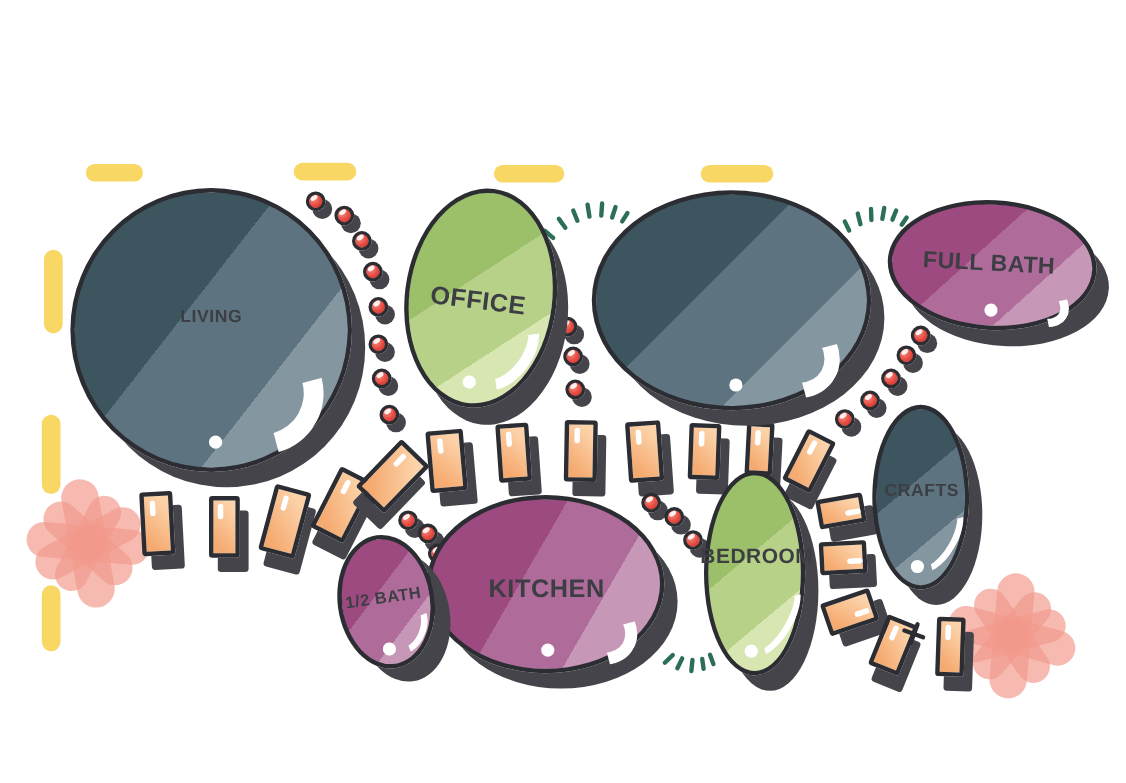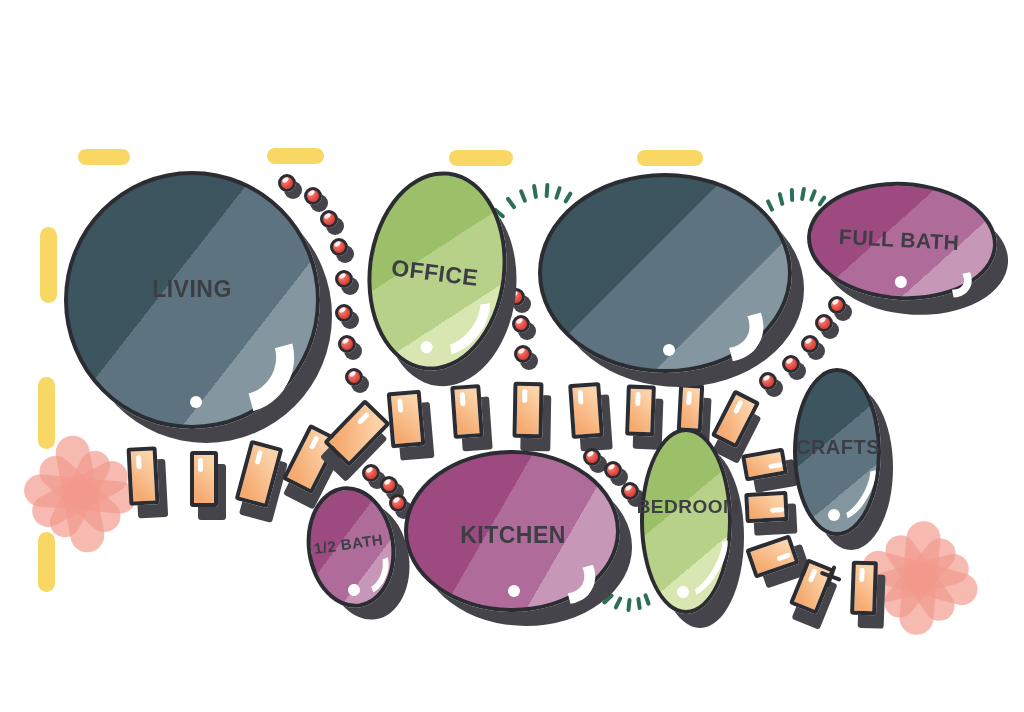--- a/index.html
+++ b/index.html
@@ -186,49 +186,49 @@
     </div>
     <div class="dot" style="left: 380px; top: 476px;">
       <i></i>
     </div>
     <div class="dot" style="left: 389px; top: 494px;">
       <i></i>
     </div>
     <div class="room" style="left: 64px; top: 171px; width: 256px; height: 258px; transform: rotate(0deg); background: linear-gradient(128deg, rgb(61, 85, 95) 0px, rgb(61, 85, 95) 42%, rgb(93, 116, 128) 42%, rgb(93, 116, 128) 70%, rgb(132, 150, 160) 70%, rgb(132, 150, 160) 100%); border-color: rgb(43, 45, 51); box-shadow: rgb(69, 68, 74) 14px 16px 0px -2px;">
       <div class="gloss" style="border-width: 18px; border-right-color: rgb(255, 255, 255);"></div>
       <div class="gloss-b"></div>
-      <div class="room-label" style="font-size: 23px; color: rgb(60, 62, 68); transform: translate(0px, -11px);">LIVING</div>
+      <div class="room-label" style="font-size: 16px; color: rgb(60, 62, 68); transform: translate(0px, -11px);">LIVING</div>
     </div>
     <div class="room" style="left: 368px; top: 171px; width: 138px; height: 200px; transform: rotate(7deg); background: linear-gradient(140deg, rgb(156, 192, 105) 0px, rgb(156, 192, 105) 42%, rgb(183, 209, 137) 42%, rgb(183, 209, 137) 70%, rgb(216, 230, 178) 70%, rgb(216, 230, 178) 100%); border-color: rgb(43, 45, 51); box-shadow: rgb(69, 68, 74) 14px 16px 0px -2px;">
       <div class="gloss" style="border-width: 10px; border-right-color: rgb(255, 255, 255);"></div>
       <div class="gloss-b"></div>
       <div class="room-label" style="font-size: 23px; color: rgb(60, 62, 68); transform: translate(-2px, 2px);">OFFICE</div>
     </div>
     <div class="room" style="left: 538px; top: 173px; width: 254px; height: 200px; transform: rotate(0deg); background: linear-gradient(135deg, rgb(61, 85, 95) 0px, rgb(61, 85, 95) 42%, rgb(93, 116, 128) 42%, rgb(93, 116, 128) 70%, rgb(132, 150, 160) 70%, rgb(132, 150, 160) 100%); border-color: rgb(43, 45, 51); box-shadow: rgb(69, 68, 74) 14px 16px 0px -2px;">
       <div class="gloss" style="border-width: 14px; border-right-color: rgb(255, 255, 255);"></div>
       <div class="gloss-b"></div>
     </div>
     <div class="room" style="left: 807px; top: 182px; width: 190px; height: 118px; transform: rotate(3deg); background: linear-gradient(135deg, rgb(156, 74, 127) 0px, rgb(156, 74, 127) 42%, rgb(175, 108, 155) 42%, rgb(175, 108, 155) 70%, rgb(198, 151, 182) 70%, rgb(198, 151, 182) 100%); border-color: rgb(43, 45, 51); box-shadow: rgb(69, 68, 74) 14px 16px 0px -2px;">
       <div class="gloss" style="border-width: 8px; border-right-color: rgb(255, 255, 255);"></div>
       <div class="gloss-b"></div>
       <div class="room-label" style="font-size: 21px; color: rgb(60, 62, 68); transform: translate(-3px, -1px);">FULL BATH</div>
     </div>
-    <div class="room" style="left: 404px; top: 450px; width: 216px; height: 162px; transform: rotate(0deg); background: linear-gradient(120deg, rgb(156, 74, 127) 0px, rgb(156, 74, 127) 42%, rgb(175, 108, 155) 42%, rgb(175, 108, 155) 70%, rgb(198, 151, 182) 70%, rgb(198, 151, 182) 100%); border-color: rgb(43, 45, 51); box-shadow: rgb(69, 68, 74) 14px 16px 0px -2px;">
+    <div class="room" style="left: 388px; top: 450px; width: 216px; height: 162px; transform: rotate(0deg); background: linear-gradient(120deg, rgb(156, 74, 127) 0px, rgb(156, 74, 127) 42%, rgb(175, 108, 155) 42%, rgb(175, 108, 155) 70%, rgb(198, 151, 182) 70%, rgb(198, 151, 182) 100%); border-color: rgb(43, 45, 51); box-shadow: rgb(69, 68, 74) 14px 16px 0px -2px;">
       <div class="gloss" style="border-width: 11px; border-right-color: rgb(255, 255, 255);"></div>
       <div class="gloss-b"></div>
       <div class="room-label" style="font-size: 23px; color: rgb(60, 62, 68); transform: translate(1px, 4px);">KITCHEN</div>
     </div>
     <div class="room" style="left: 640px; top: 428px; width: 92px; height: 186px; transform: rotate(0deg); background: linear-gradient(140deg, rgb(156, 192, 105) 0px, rgb(156, 192, 105) 42%, rgb(183, 209, 137) 42%, rgb(183, 209, 137) 70%, rgb(216, 230, 178) 70%, rgb(216, 230, 178) 100%); border-color: rgb(43, 45, 51); box-shadow: rgb(69, 68, 74) 14px 16px 0px -2px;">
       <div class="gloss" style="border-width: 6px; border-right-color: rgb(255, 255, 255);"></div>
       <div class="gloss-b"></div>
       <div class="room-label" style="font-size: 19px; color: rgb(60, 62, 68); transform: translate(2px, -14px);">BEDROOM</div>
     </div>
     <div class="room" style="left: 793px; top: 368px; width: 88px; height: 168px; transform: rotate(0deg); background: linear-gradient(140deg, rgb(61, 85, 95) 0px, rgb(61, 85, 95) 42%, rgb(93, 116, 128) 42%, rgb(93, 116, 128) 70%, rgb(132, 150, 160) 70%, rgb(132, 150, 160) 100%); border-color: rgb(43, 45, 51); box-shadow: rgb(69, 68, 74) 14px 16px 0px -2px;">
       <div class="gloss" style="border-width: 6px; border-right-color: rgb(255, 255, 255);"></div>
       <div class="gloss-b"></div>
-      <div class="room-label" style="font-size: 20px; color: rgb(60, 62, 68); transform: translate(1px, -5px);">CRAFTS</div>
+      <div class="room-label" style="font-size: 16px; color: rgb(60, 62, 68); transform: translate(1px, -5px);">CRAFTS</div>
     </div>
     <div class="room" style="left: 307px; top: 486px; width: 88px; height: 122px; transform: rotate(-8deg); background: linear-gradient(135deg, rgb(156, 74, 127) 0px, rgb(156, 74, 127) 42%, rgb(175, 108, 155) 42%, rgb(175, 108, 155) 70%, rgb(198, 151, 182) 70%, rgb(198, 151, 182) 100%); border-color: rgb(43, 45, 51); box-shadow: rgb(69, 68, 74) 14px 16px 0px -2px;">
       <div class="gloss" style="border-width: 6px; border-right-color: rgb(255, 255, 255);"></div>
       <div class="gloss-b"></div>
       <div class="room-label" style="font-size: 15px; color: rgb(60, 62, 68); transform: translate(-2px, -4px);">1/2 BATH</div>
     </div>
   </div>
 
 </body></html>

